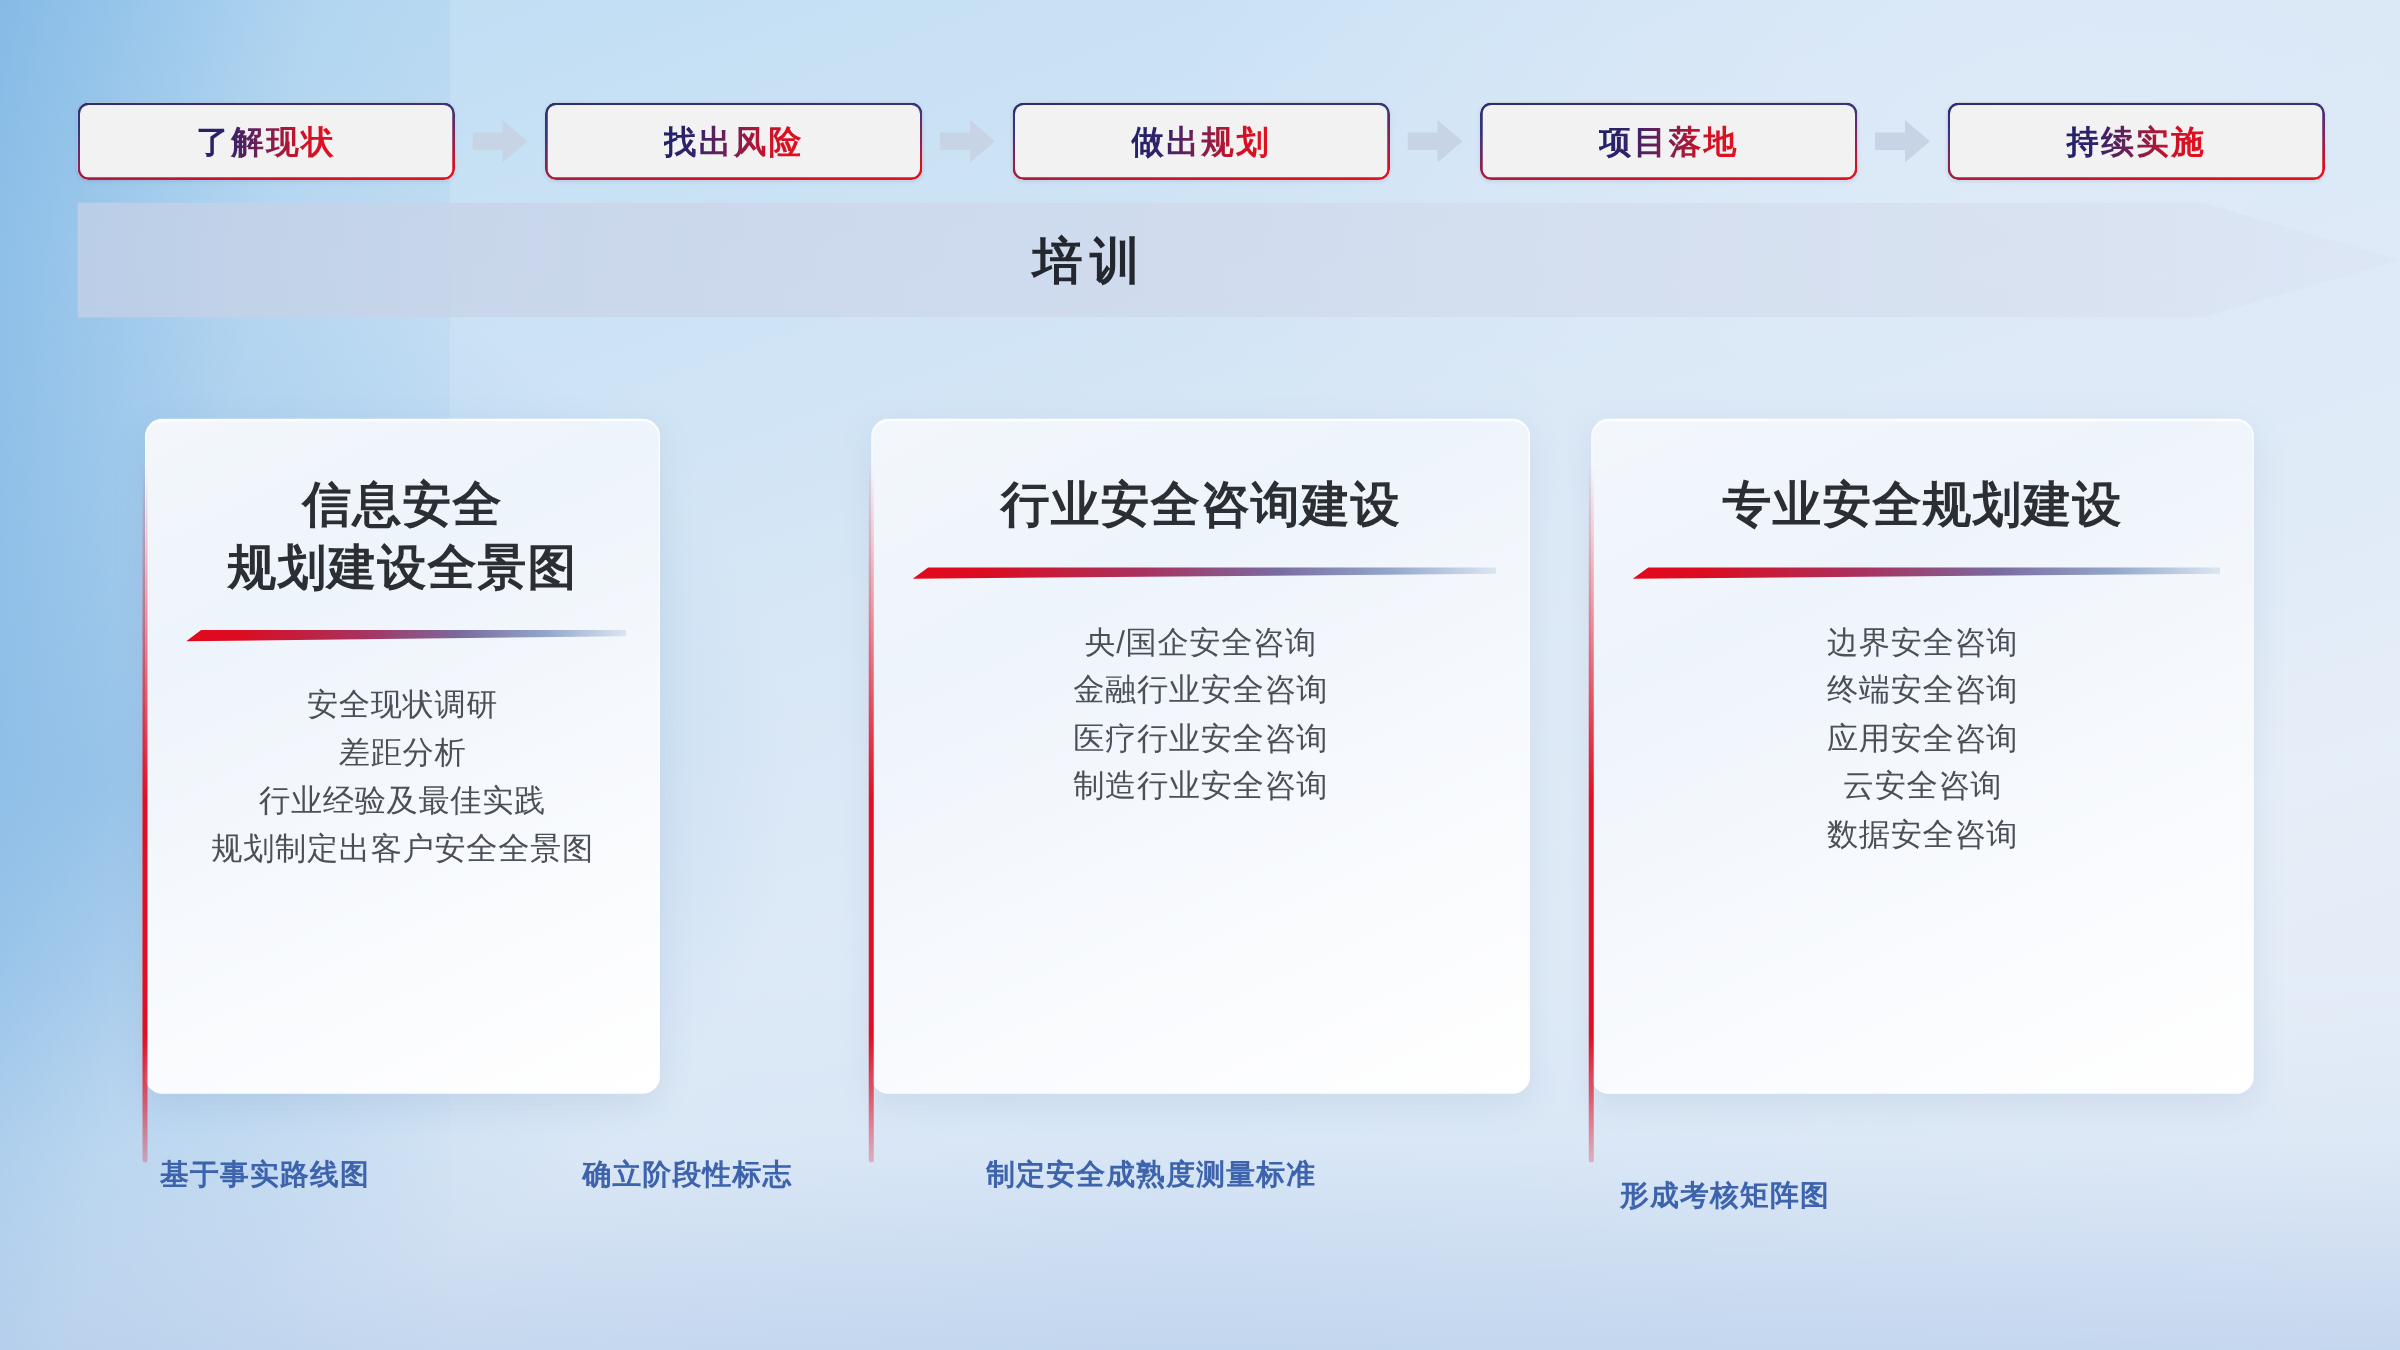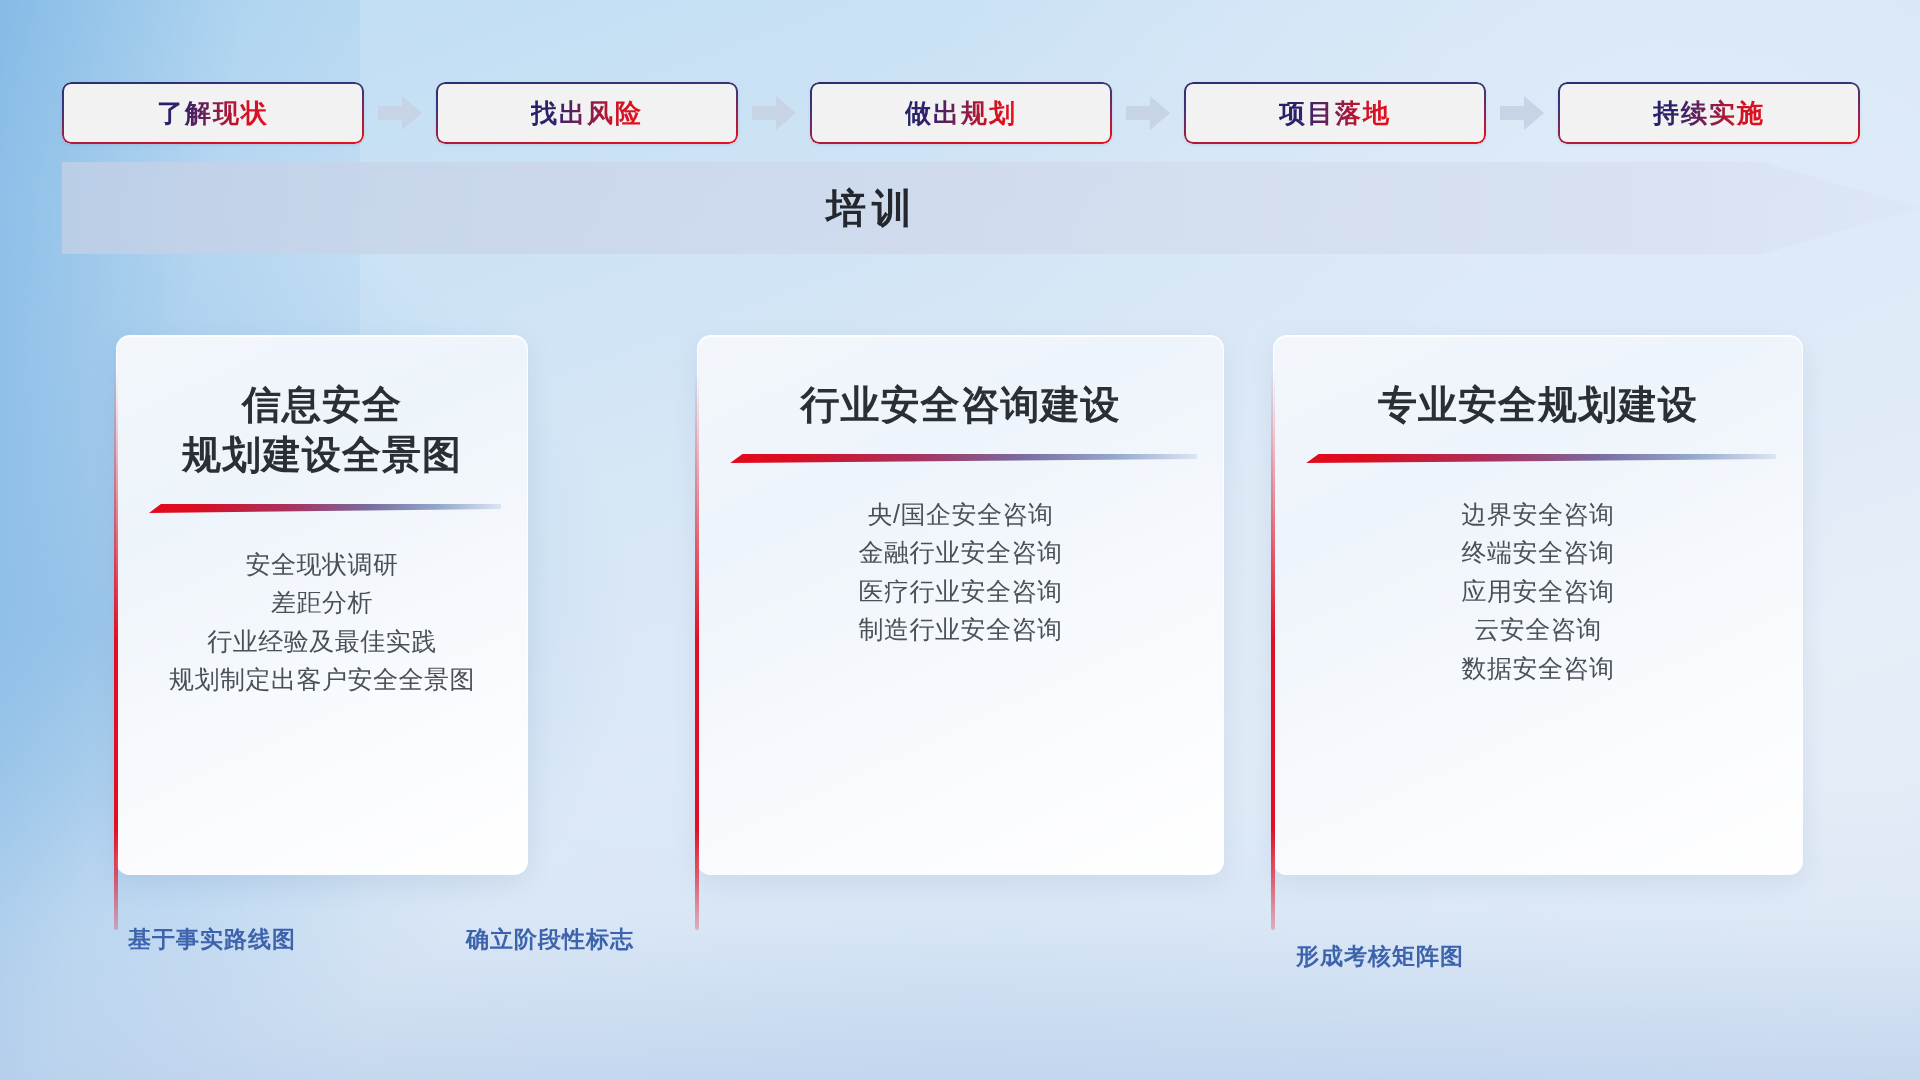--- a/index.html
+++ b/index.html
@@ -314,16 +314,17 @@
           <div class="card-list-item">数据安全咨询</div>
         </div>
       </div>
     </div>
 
   </div>
 
   <div id="captions">
     <div class="caption" style="left:128px;">基于事实路线图</div>
     <div class="caption" style="left:466px;">确立阶段性标志</div>
+    <div class="caption" style="left:789px;">制定安全成熟度测量标准</div>
     <div class="caption" style="left:1296px;margin-top:17px;">形成考核矩阵图</div>
   </div>
 
 </div>
 
 </body></html>

